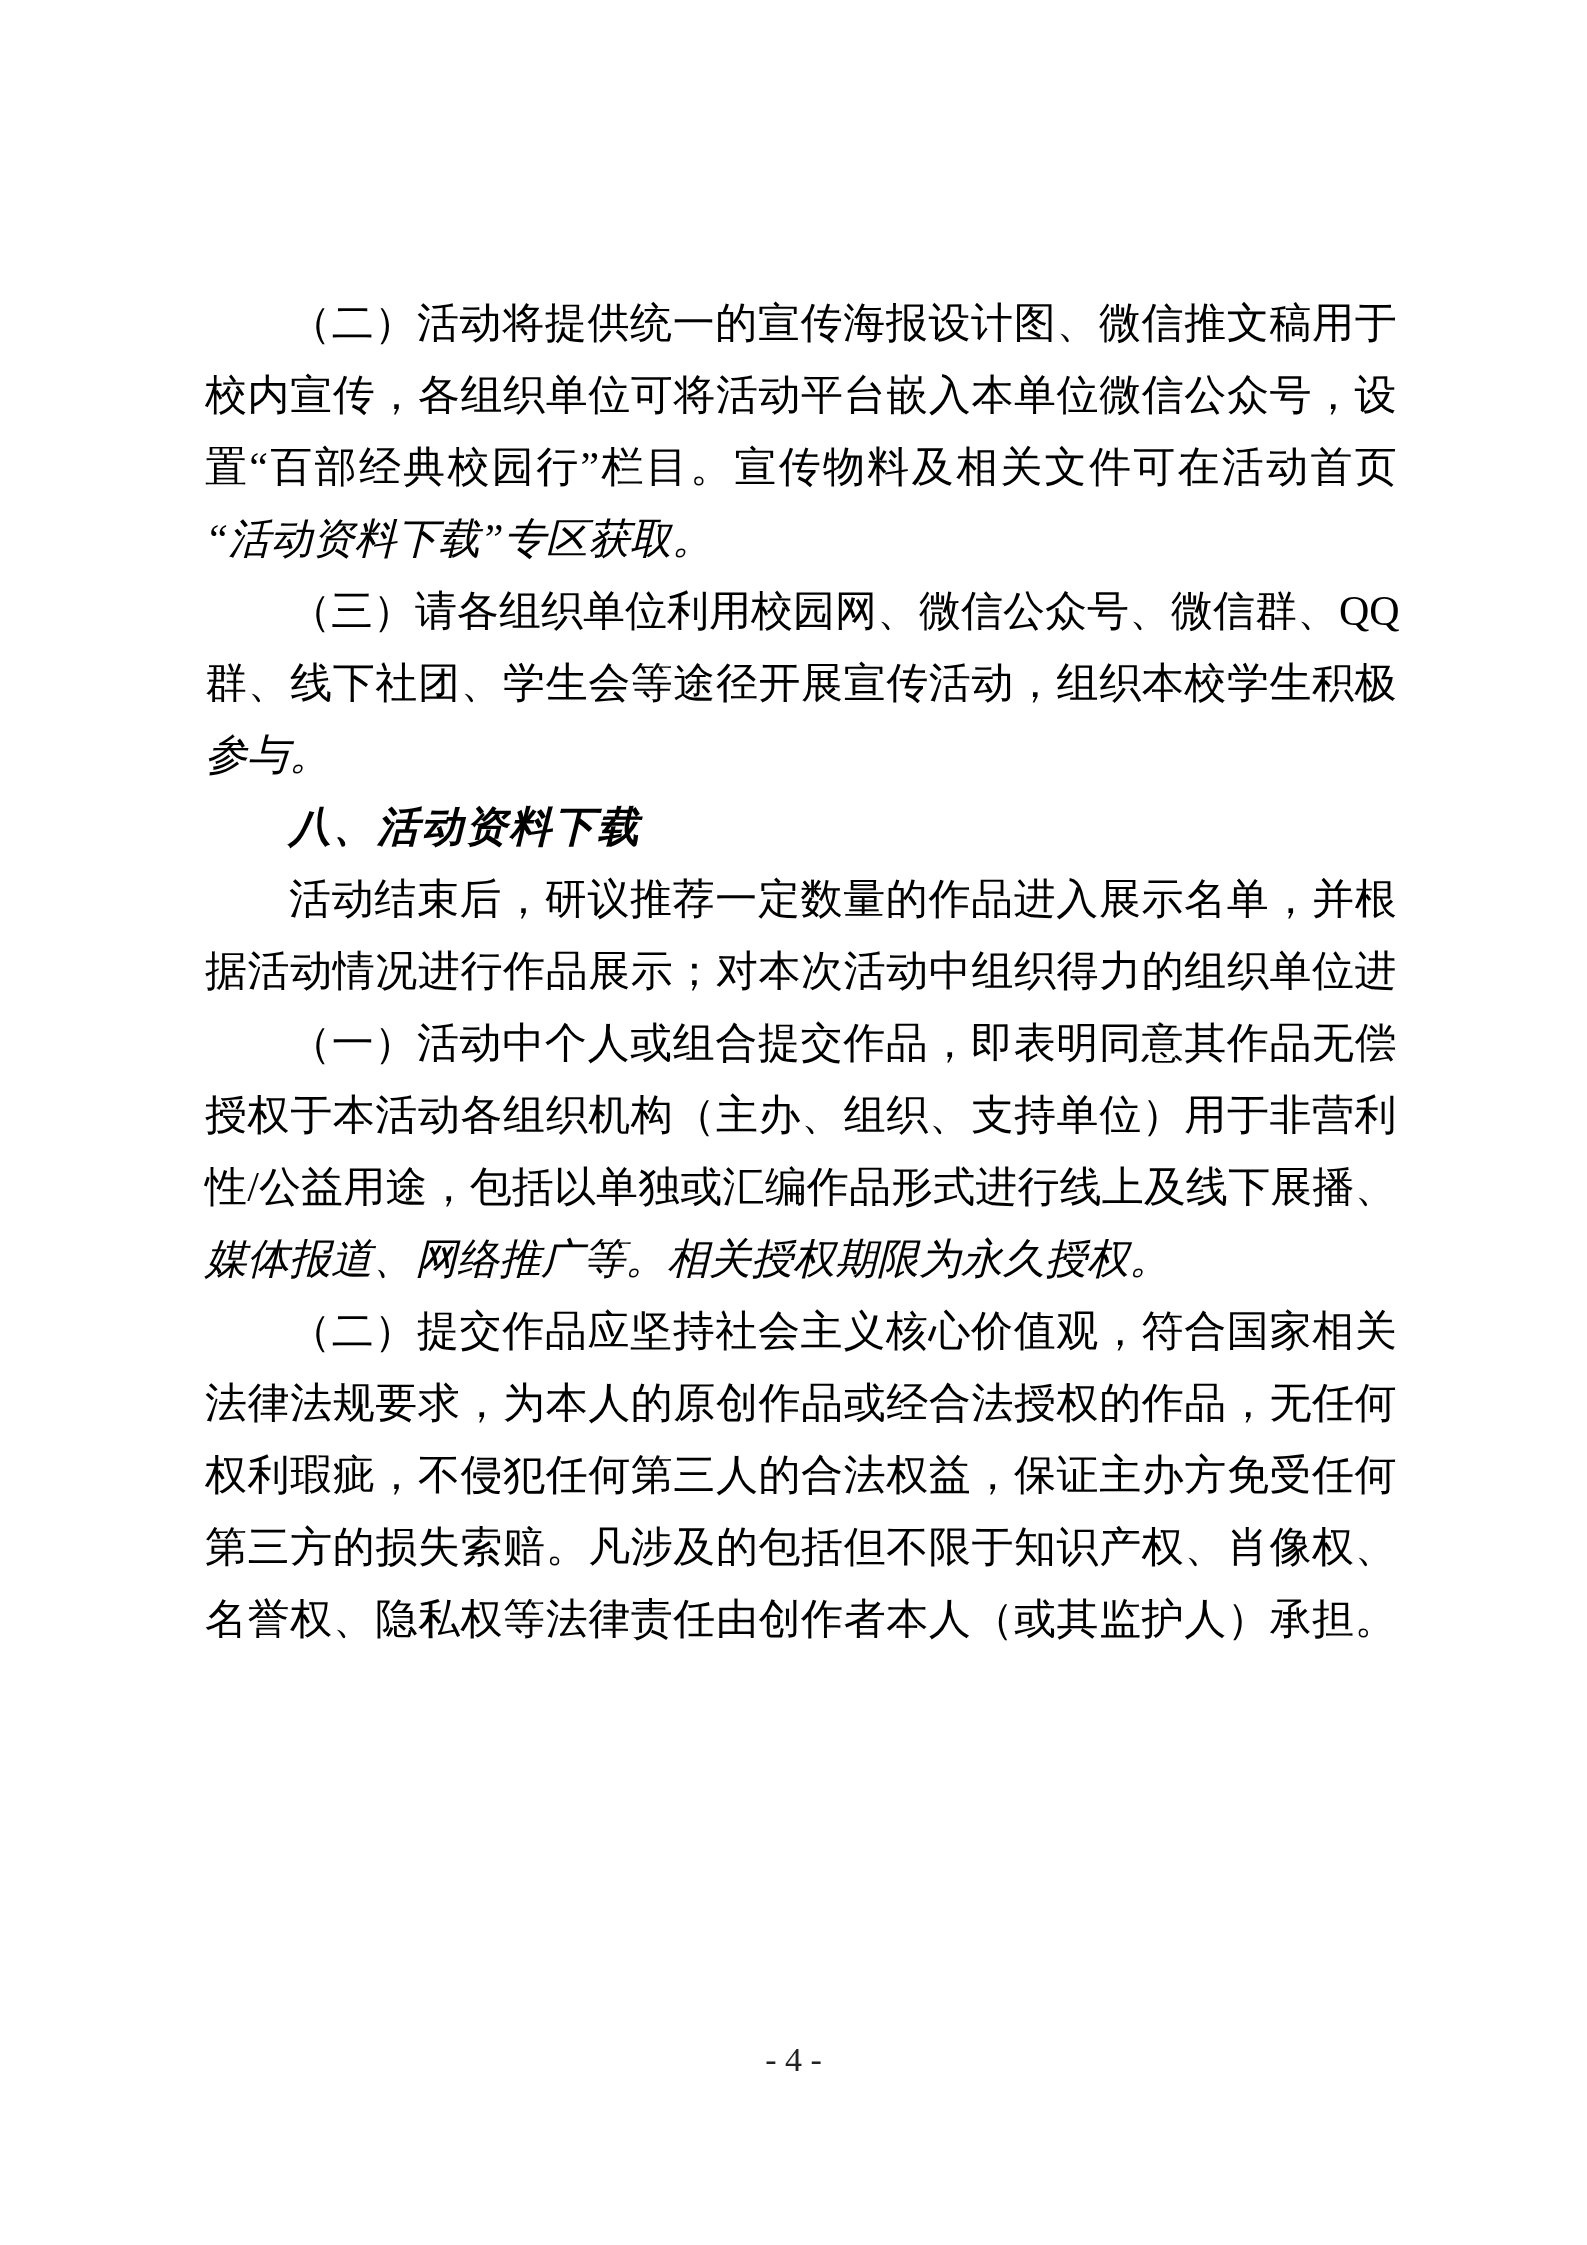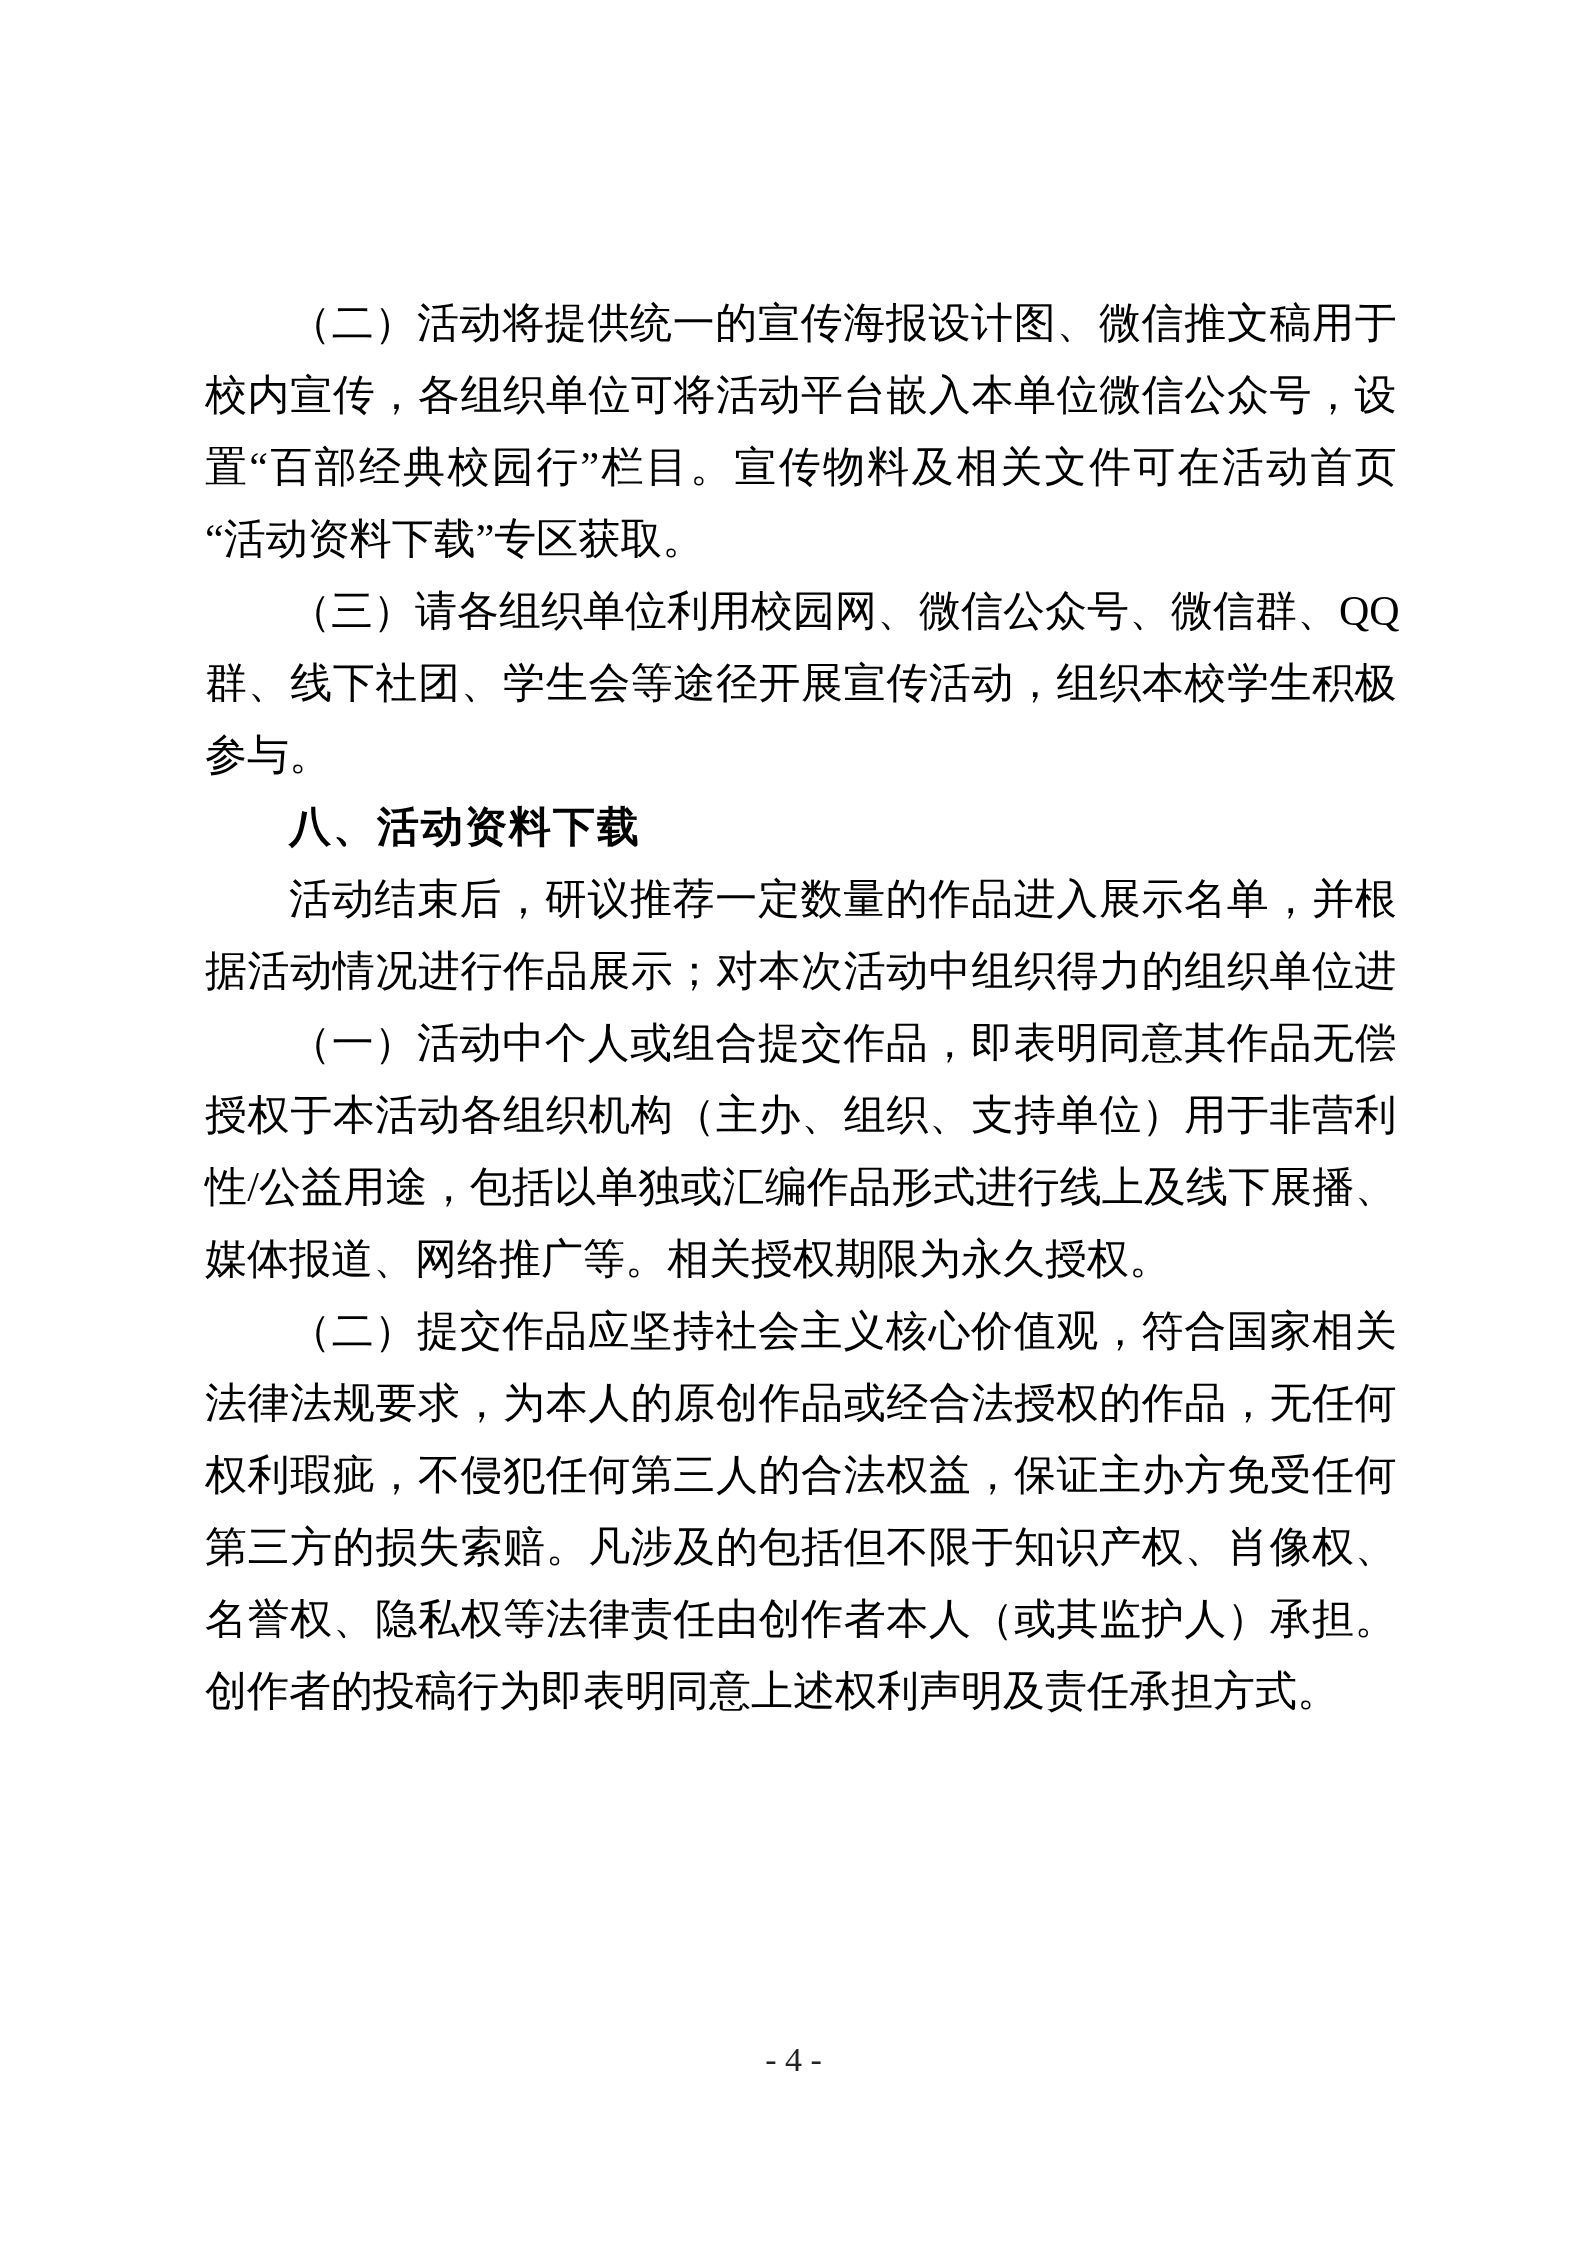--- a/index.html
+++ b/index.html
@@ -22,20 +22,21 @@
     width: 1192px;
     font-family: "Liberation Serif", "DejaVu Serif", serif;
     font-size: 42px;
     color: #000000;
   }
   .block { margin: 0; }
   .line { height: 72px; }
   .line.plain {
     line-height: 72px;
     white-space: nowrap;
+    font-style: italic;
   }
   .line.just {
     display: flex;
     justify-content: space-between;
     align-items: center;
   }
   .line.indent { padding-left: 84px; }
   .block.heading .line {
     font-family: "Liberation Sans", "DejaVu Sans", sans-serif;
     font-weight: 700;
@@ -509,17 +510,16 @@
           <span class="ch">或</span>
           <span class="ch">其</span>
           <span class="ch">监</span>
           <span class="ch">护</span>
           <span class="ch">人</span>
           <span class="ch">）</span>
           <span class="ch">承</span>
           <span class="ch">担</span>
           <span class="ch">。</span>
         </div>
-        <div class="line plain">创作者的投稿行为即表明同意上述权利声明及责任承担方式。</div>
       </div>
     </div>
   <div class="footer">- 4 -</div>
 </div>
 
 </body></html>

